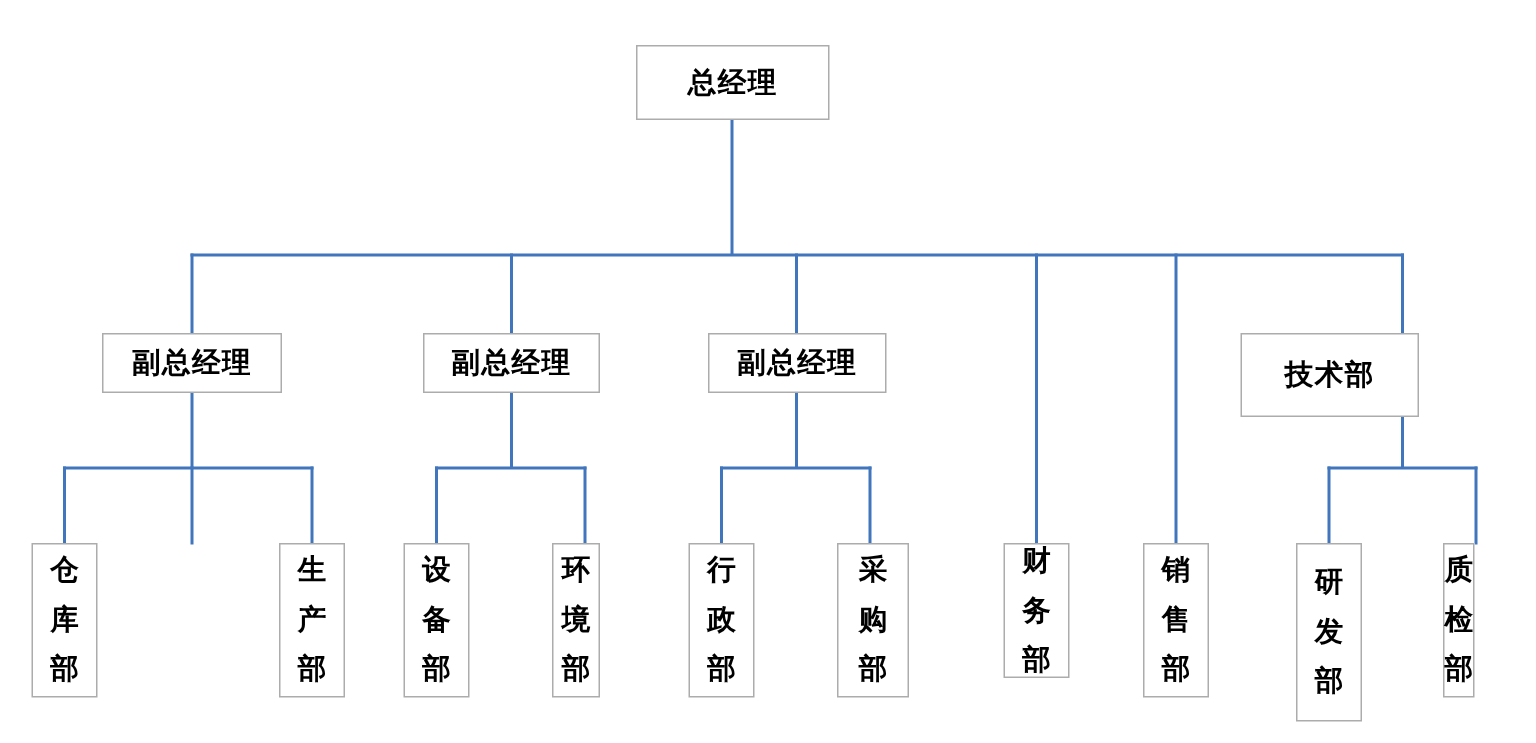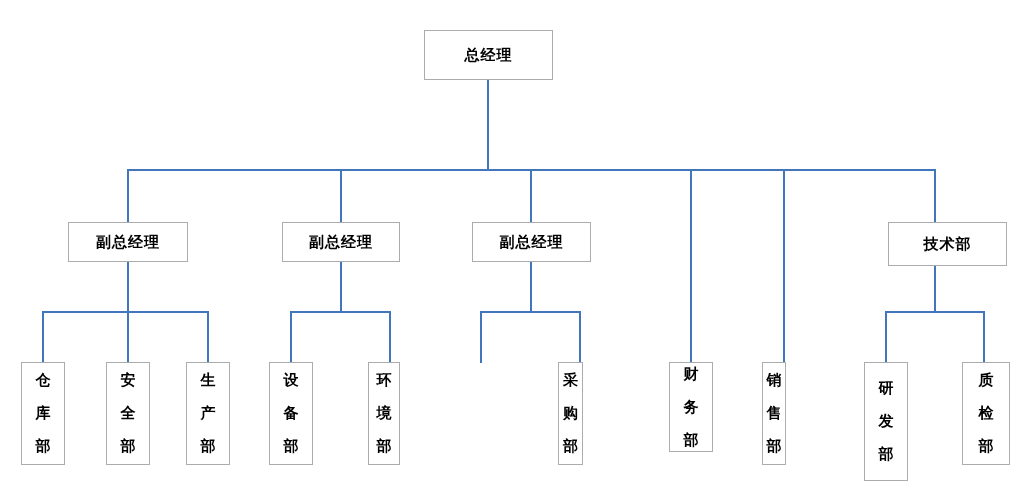--- a/index.html
+++ b/index.html
@@ -19,21 +19,21 @@
   }
   .box{
     position:absolute;
     box-sizing:border-box;
     border:1.5px solid var(--box-border);
     background:var(--bg);
     display:flex;
     align-items:center;
     justify-content:center;
     font-weight:bold;
-    font-size:15px;
+    font-size:19px;
     letter-spacing:1px;
     z-index:2;
   }
   .box .lbl{display:block;text-align:center;}
   .vbox .lbl{
     width:1.15em;
     word-break:break-all;
     line-height:33px;
     letter-spacing:0;
     font-family:Liberation Serif, serif;
@@ -85,48 +85,48 @@
 
   <div class="box" style="left:68px;top:222px;width:120px;height:40px">
     <span class="lbl">副总经理</span>
   </div>
   <div class="box" style="left:282px;top:222px;width:118px;height:40px">
     <span class="lbl">副总经理</span>
   </div>
   <div class="box" style="left:472px;top:222px;width:119px;height:40px">
     <span class="lbl">副总经理</span>
   </div>
-  <div class="box" style="left:888px;top:222px;width:119px;height:44px">
+  <div class="box" style="left:827px;top:222px;width:119px;height:56px">
     <span class="lbl">技术部</span>
   </div>
 
   <div class="box vbox" style="left:21px;top:362px;width:44px;height:103px">
     <span class="lbl">仓库部</span>
-  </div>
-  <div class="box vbox" style="left:106px;top:362px;width:44px;height:103px">
-    <span class="lbl">安全部</span>
   </div>
   <div class="box vbox" style="left:186px;top:362px;width:44px;height:103px">
     <span class="lbl">生产部</span>
   </div>
   <div class="box vbox" style="left:269px;top:362px;width:44px;height:103px">
     <span class="lbl">设备部</span>
   </div>
   <div class="box vbox" style="left:368px;top:362px;width:32px;height:103px">
     <span class="lbl">环境部</span>
   </div>
-  <div class="box vbox" style="left:558px;top:362px;width:25px;height:103px">
+  <div class="box vbox" style="left:459px;top:362px;width:44px;height:103px">
+    <span class="lbl">行政部</span>
+  </div>
+  <div class="box vbox" style="left:558px;top:362px;width:48px;height:103px">
     <span class="lbl">采购部</span>
   </div>
   <div class="box vbox" style="left:669px;top:362px;width:44px;height:90px">
     <span class="lbl">财务部</span>
   </div>
-  <div class="box vbox" style="left:762px;top:362px;width:24px;height:103px">
+  <div class="box vbox" style="left:762px;top:362px;width:44px;height:103px">
     <span class="lbl">销售部</span>
   </div>
   <div class="box vbox" style="left:864px;top:362px;width:44px;height:119px">
     <span class="lbl">研发部</span>
   </div>
-  <div class="box vbox" style="left:962px;top:362px;width:48px;height:103px">
+  <div class="box vbox" style="left:962px;top:362px;width:21px;height:103px">
     <span class="lbl">质检部</span>
   </div>
 
 </div>
 
 </body></html>

